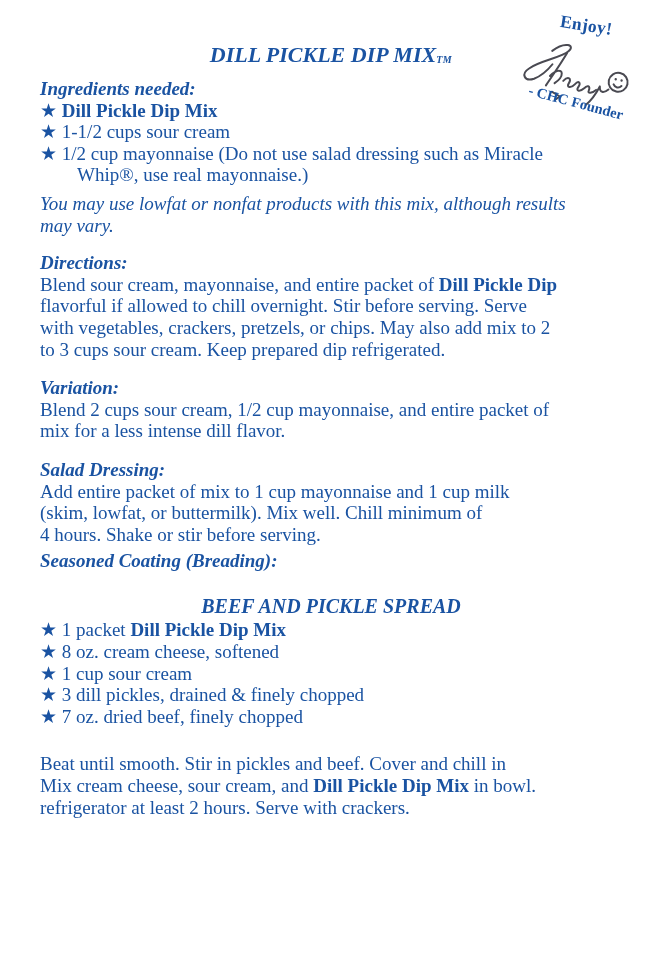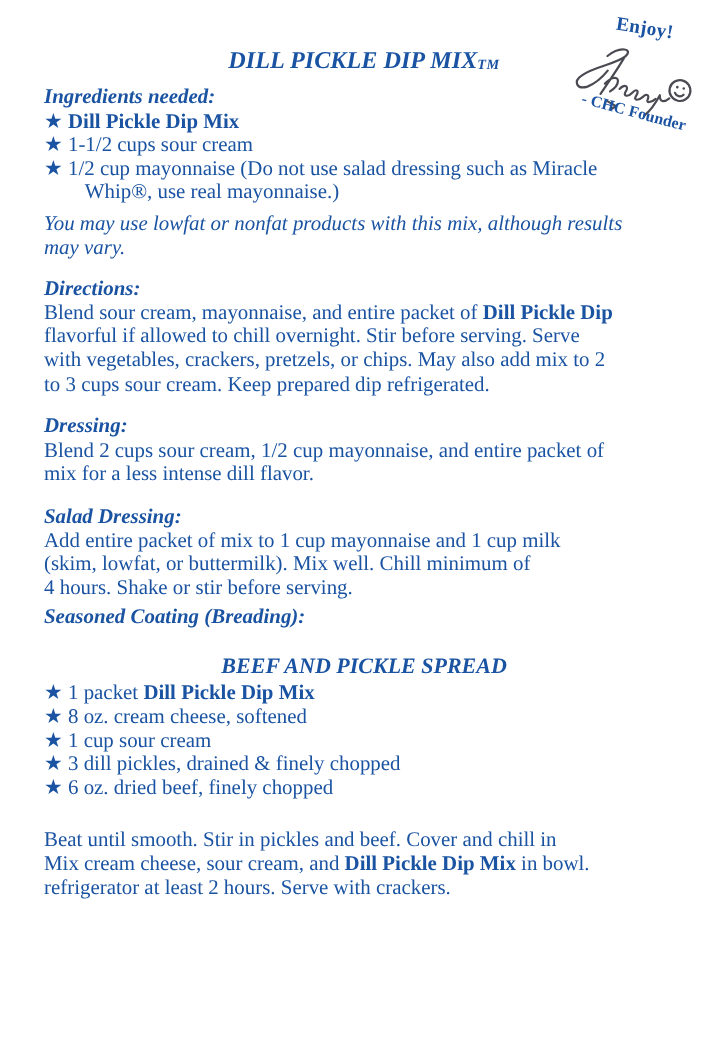--- a/index.html
+++ b/index.html
@@ -38,21 +38,21 @@
   }
   .doc-title {
     text-align: center;
     font-weight: bold;
     font-style: italic;
     font-size: 22px;
     line-height: 26px;
     height: 26px;
   }
   .tm {
-    font-size: 13px;
+    font-size: 10px;
     font-style: italic;
     position: relative;
     top: 1px;
     letter-spacing: 0.5px;
   }
   .section-title-2 {
     text-align: center;
     font-weight: bold;
     font-style: italic;
     font-size: 20px;
@@ -133,21 +133,21 @@
       <div class="heading">Directions:</div>
       <div>
           <div class="line"><span>Blend sour cream, mayonnaise, and entire packet of </span><span class="b">Dill Pickle Dip</span></div>
           <div class="line"><span>flavorful if allowed to chill overnight. Stir before serving. Serve</span></div>
           <div class="line"><span>with vegetables, crackers, pretzels, or chips. May also add mix to 2</span></div>
           <div class="line"><span>to 3 cups sour cream. Keep prepared dip refrigerated.</span></div>
         </div>
     </div>
 
     <div class="variation-section">
-      <div class="heading">Dressing:</div>
+      <div class="heading">Variation:</div>
       <div>
           <div class="line"><span>Blend 2 cups sour cream, 1/2 cup mayonnaise, and entire packet of</span></div>
           <div class="line"><span>mix for a less intense dill flavor.</span></div>
         </div>
     </div>
 
     <div class="salad-section">
       <div class="heading">Salad Dressing:</div>
       <div>
           <div class="line"><span>Add entire packet of mix to 1 cup mayonnaise and 1 cup milk</span></div>
@@ -160,21 +160,21 @@
       <div class="heading">Seasoned Coating (Breading):</div>
     </div>
 
     <div class="section-title-2 beef-title">BEEF AND PICKLE SPREAD</div>
 
     <div class="beef-ingredients">
         <div class="line"><span>★ 1 packet </span><span class="b">Dill Pickle Dip Mix</span></div>
         <div class="line"><span>★ 8 oz. cream cheese, softened</span></div>
         <div class="line"><span>★ 1 cup sour cream</span></div>
         <div class="line"><span>★ 3 dill pickles, drained &amp; finely chopped</span></div>
-        <div class="line"><span>★ 6 oz. dried beef, finely chopped</span></div>
+        <div class="line"><span>★ 7 oz. dried beef, finely chopped</span></div>
       </div>
 
     <div class="beef-instructions">
         <div class="line"><span>Beat until smooth. Stir in pickles and beef. Cover and chill in</span></div>
         <div class="line"><span>Mix cream cheese, sour cream, and </span><span class="b">Dill Pickle Dip Mix</span><span> in bowl.</span></div>
         <div class="line"><span>refrigerator at least 2 hours. Serve with crackers.</span></div>
       </div>
 
   </div>
 

